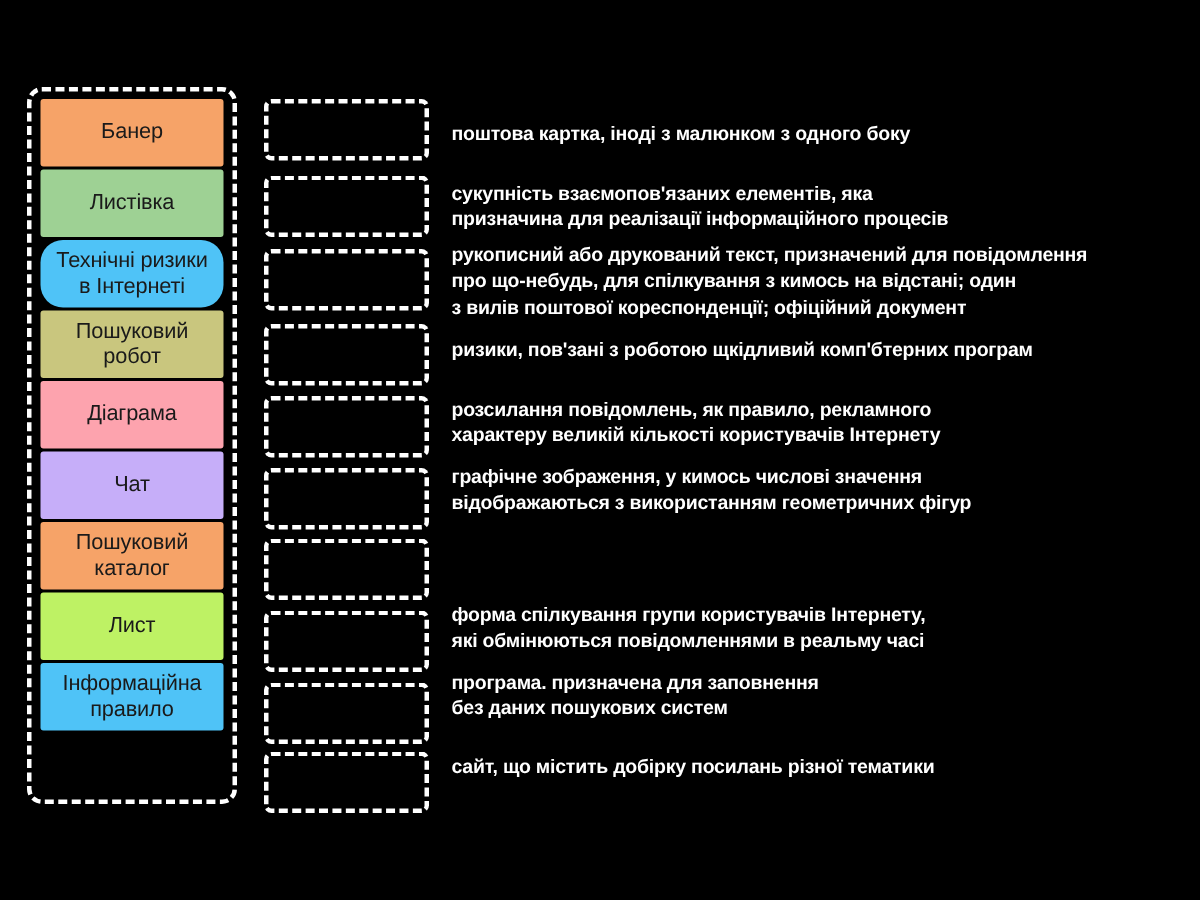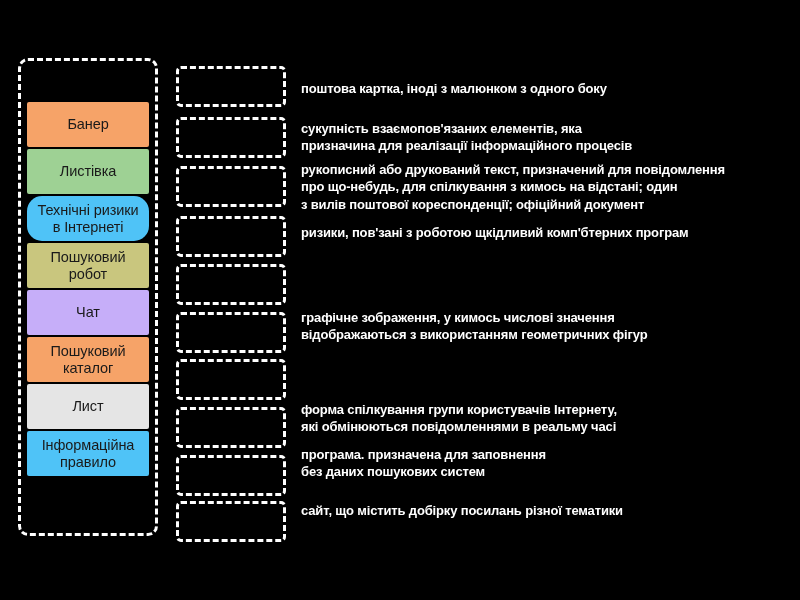--- a/index.html
+++ b/index.html
@@ -92,30 +92,31 @@
     letter-spacing: -0.15px;
     white-space: pre-line;
   }
 </style>
 </head>
 <body>
 
 <div id="stage">
 
   <div id="tiles-container">
-      <div class="tile" style="background: rgb(246, 163, 104); margin-top: 36px;">Банер</div>
+      <div class="tile" style="background: rgb(246, 163, 104);">Банер</div>
       <div class="tile" style="background: rgb(158, 209, 148);">Листівка</div>
       <div class="tile" style="background: rgb(79, 195, 247); border-radius: 15px;">Технічні ризики
 в Інтернеті</div>
       <div class="tile" style="background: rgb(201, 198, 126);">Пошуковий
 робот</div>
+      <div class="tile" style="background: rgb(253, 163, 174);">Діаграма</div>
       <div class="tile" style="background: rgb(198, 174, 249);">Чат</div>
       <div class="tile" style="background: rgb(246, 163, 104);">Пошуковий
 каталог</div>
-      <div class="tile" style="background: #e5e5e5;">Лист</div>
+      <div class="tile" style="background: #bef264;">Лист</div>
       <div class="tile" style="background: rgb(79, 195, 247);">Інформаційна
 правило</div>
     </div>
 
   <div id="dropzones">
       <div class="dropzone" style="top: 6px;"></div>
       <div class="dropzone" style="top: 57px;"></div>
       <div class="dropzone" style="top: 106px;"></div>
       <div class="dropzone" style="top: 156px;"></div>
       <div class="dropzone" style="top: 204px;"></div>
@@ -127,20 +128,22 @@
     </div>
 
   <div id="definitions">
       <div class="definition" style="top: 20px;">поштова картка, іноді з малюнком з одного боку</div>
       <div class="definition" style="top: 60px;">сукупність взаємопов'язаних елементів, яка
 призначина для реалізації інформаційного процесів</div>
       <div class="definition" style="top: 101px;">рукописний або друкований текст, призначений для повідомлення
 про що-небудь, для спілкування з кимось на відстані; один
 з вилів поштової кореспонденції; офіційний документ</div>
       <div class="definition" style="top: 164px;">ризики, пов'занi з роботою щкідливий комп'бтерних програм</div>
+      <div class="definition" style="top: 204px;">розсилання повідомлень, як правило, рекламного
+характеру великій кількості користувачів Інтернету</div>
       <div class="definition" style="top: 249px;">графічне зображення, у кимось числові значення
 відображаються з використанням геометричних фігур</div>
       <div class="definition" style="top: 341px;">форма спілкування групи користувачів Інтернету,
 які обмінюються повідомленнями в реальму часі</div>
       <div class="definition" style="top: 386px;">програма. призначена для заповнення
 без даних пошукових систем</div>
       <div class="definition" style="top: 442px;">сайт, що містить добірку посилань різної тематики</div>
     </div>
 
 </div>

